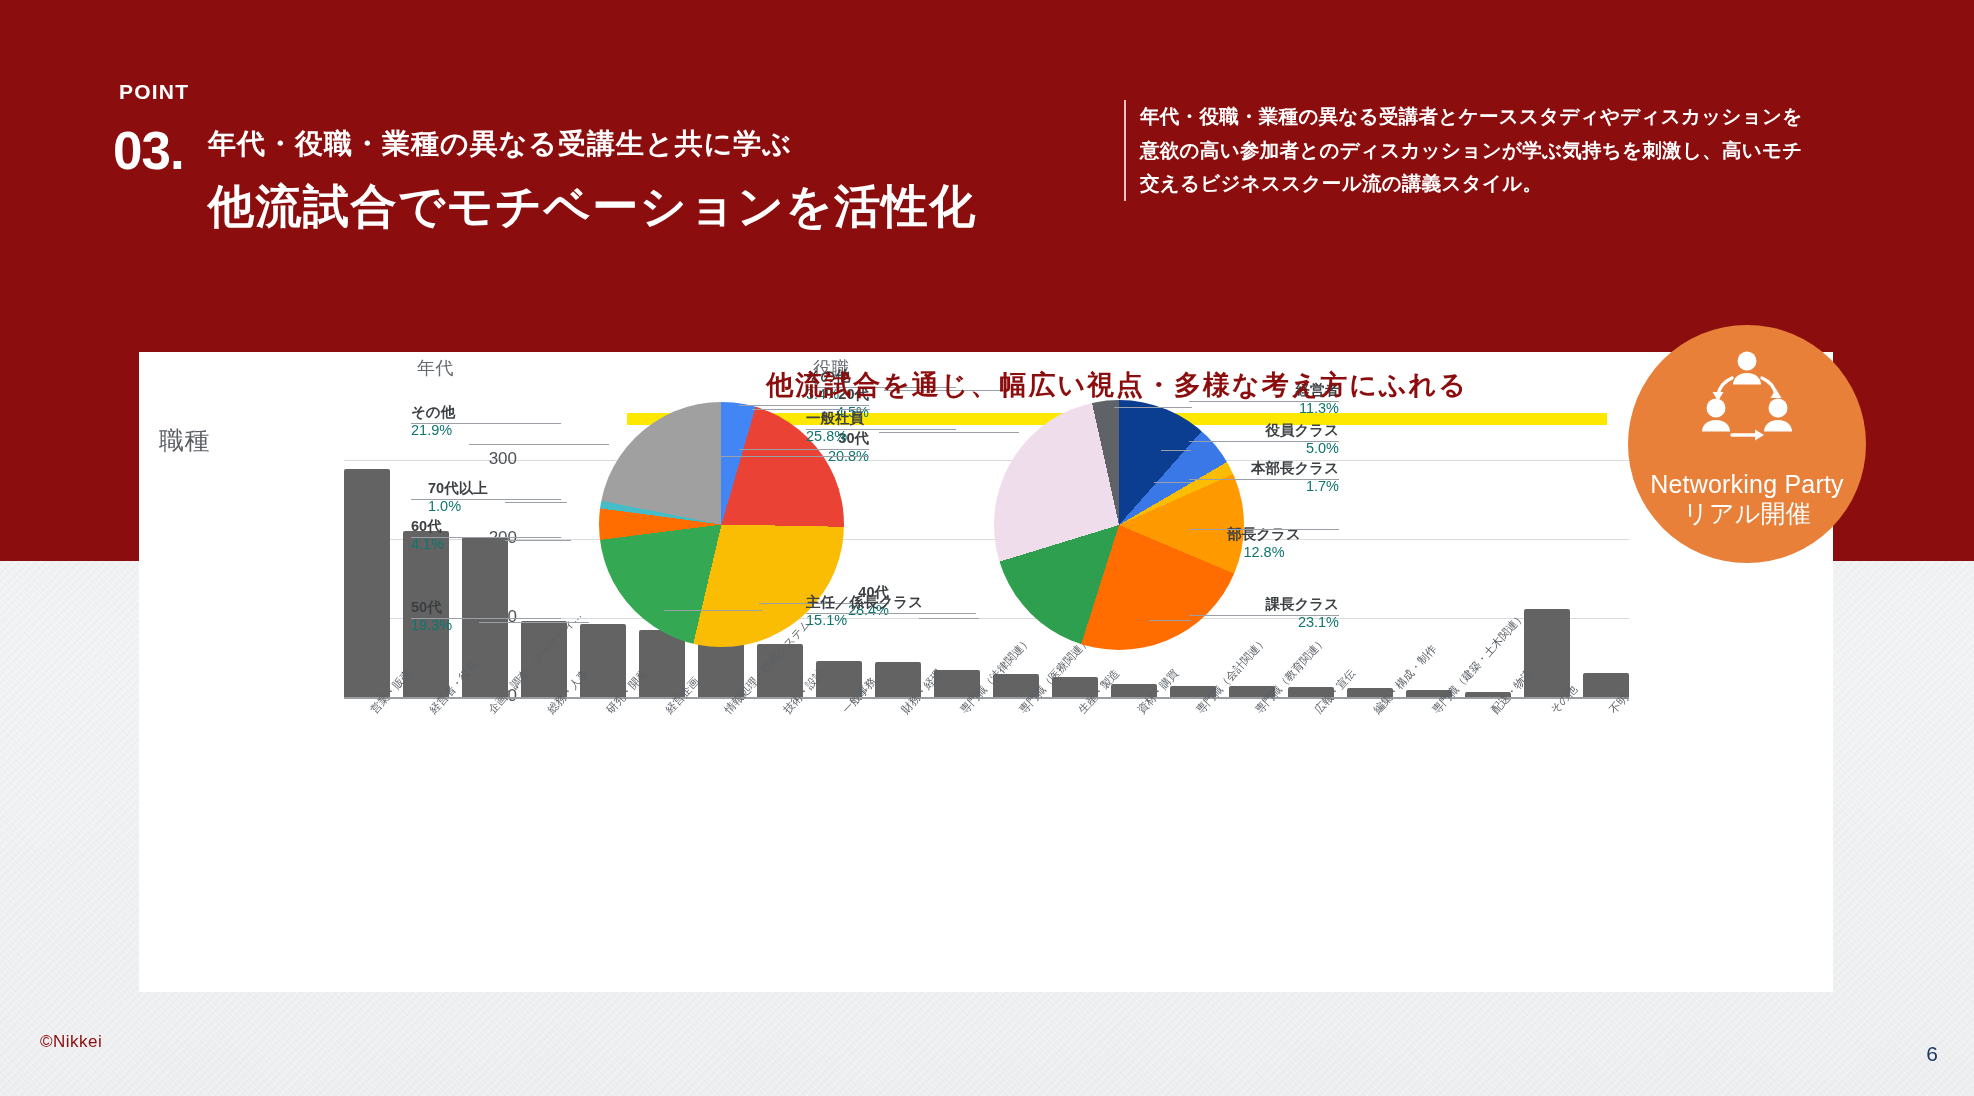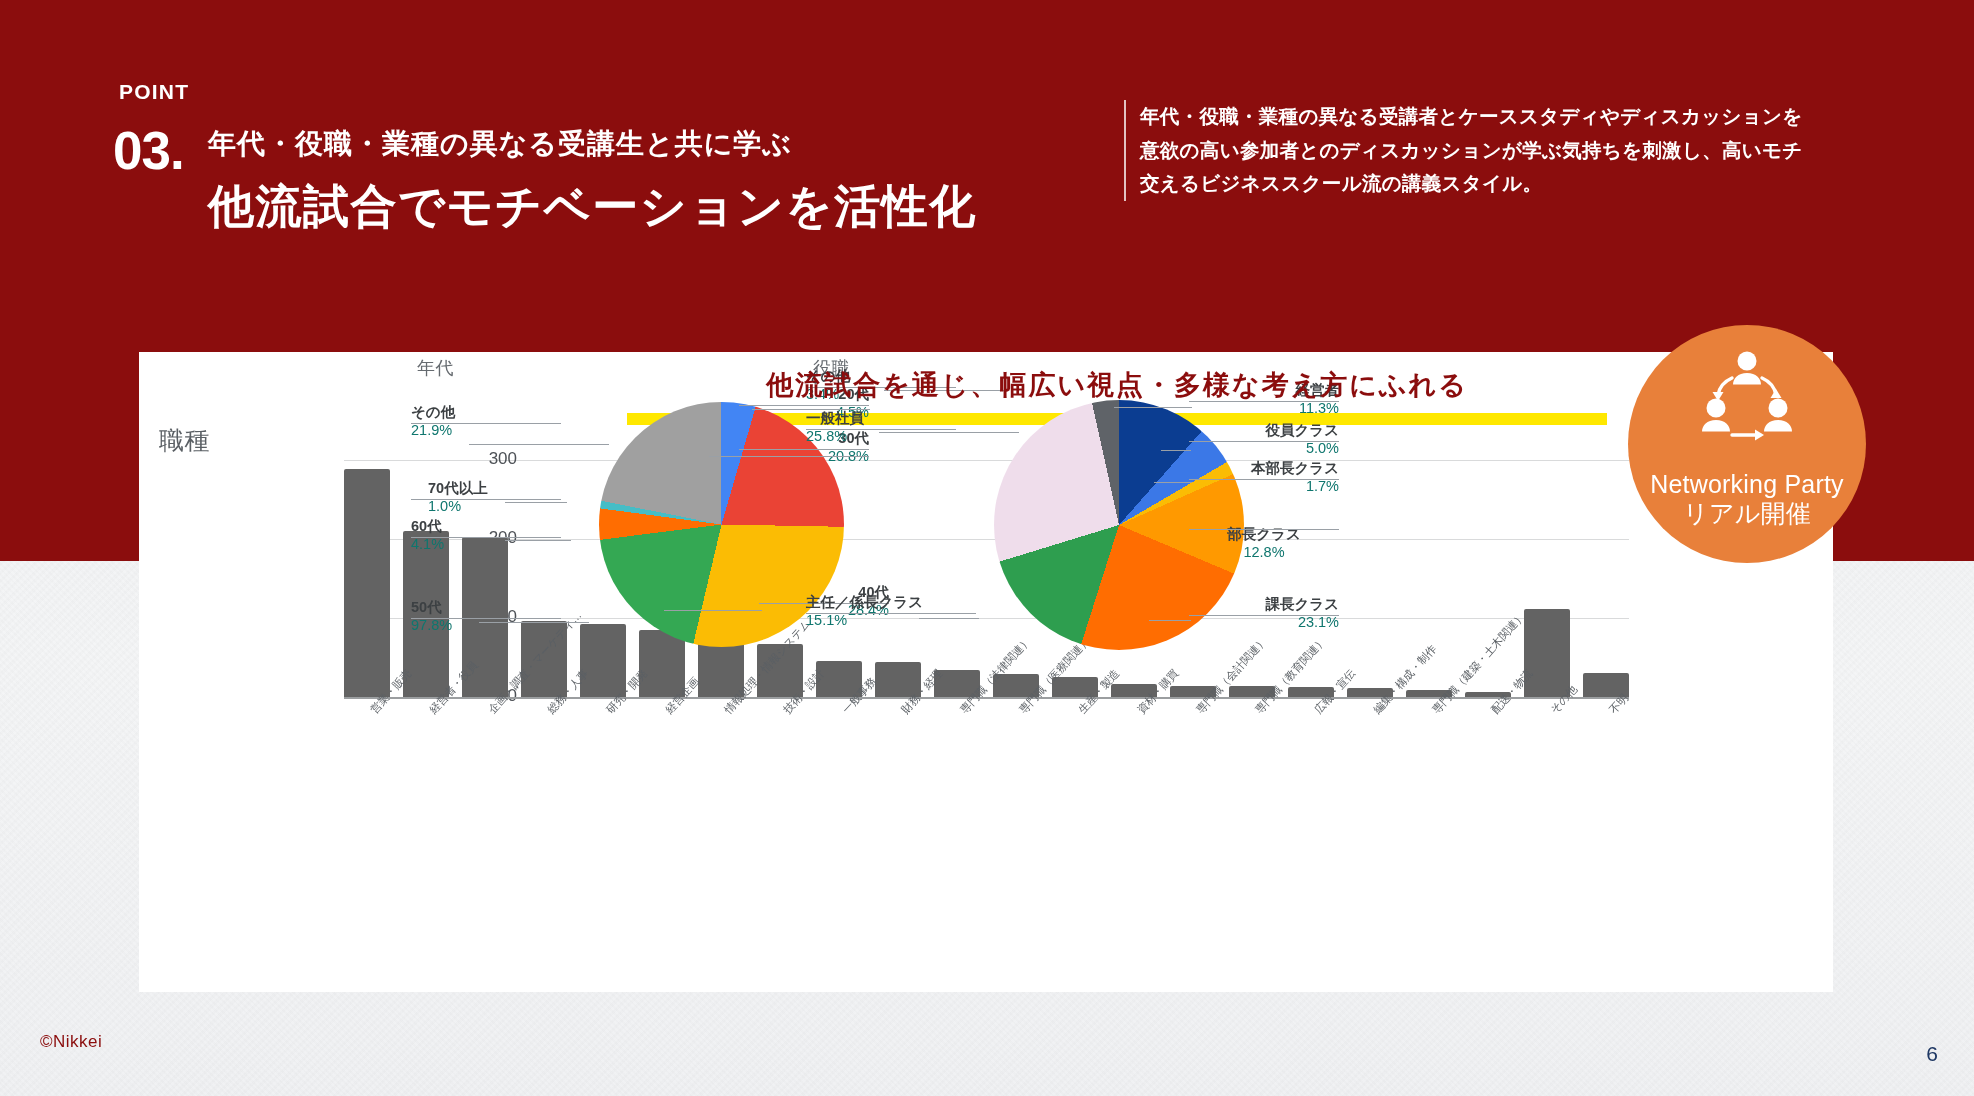--- a/index.html
+++ b/index.html
@@ -354,21 +354,21 @@
       <div class="lead" style="left: 366px; top: 150px; width: 62px;"></div>
       <div class="lead" style="left: 272px; top: 147px; width: 150px;"></div>
       <div class="lbl l" style="left: 272px; top: 166px; width: 150px;">
         <div class="t">60代</div>
         <div class="v">4.1%</div>
       </div>
       <div class="lead" style="left: 366px; top: 188px; width: 66px;"></div>
       <div class="lead" style="left: 272px; top: 185px; width: 150px;"></div>
       <div class="lbl l" style="left: 272px; top: 247px; width: 150px;">
         <div class="t">50代</div>
-        <div class="v">97.8%</div>
+        <div class="v">19.3%</div>
       </div>
       <div class="lead" style="left: 340px; top: 270px; width: 110px;"></div>
       <div class="lead" style="left: 272px; top: 266px; width: 150px;"></div>
       <div class="lbl r" style="left: 620px; top: 232px; width: 130px;">
         <div class="t">40代</div>
         <div class="v">28.4%</div>
       </div>
       <div class="lead" style="left: 525px; top: 258px; width: 98px;"></div>
       <div class="lead" style="left: 620px; top: 251px; width: 130px;"></div>
     </div>

